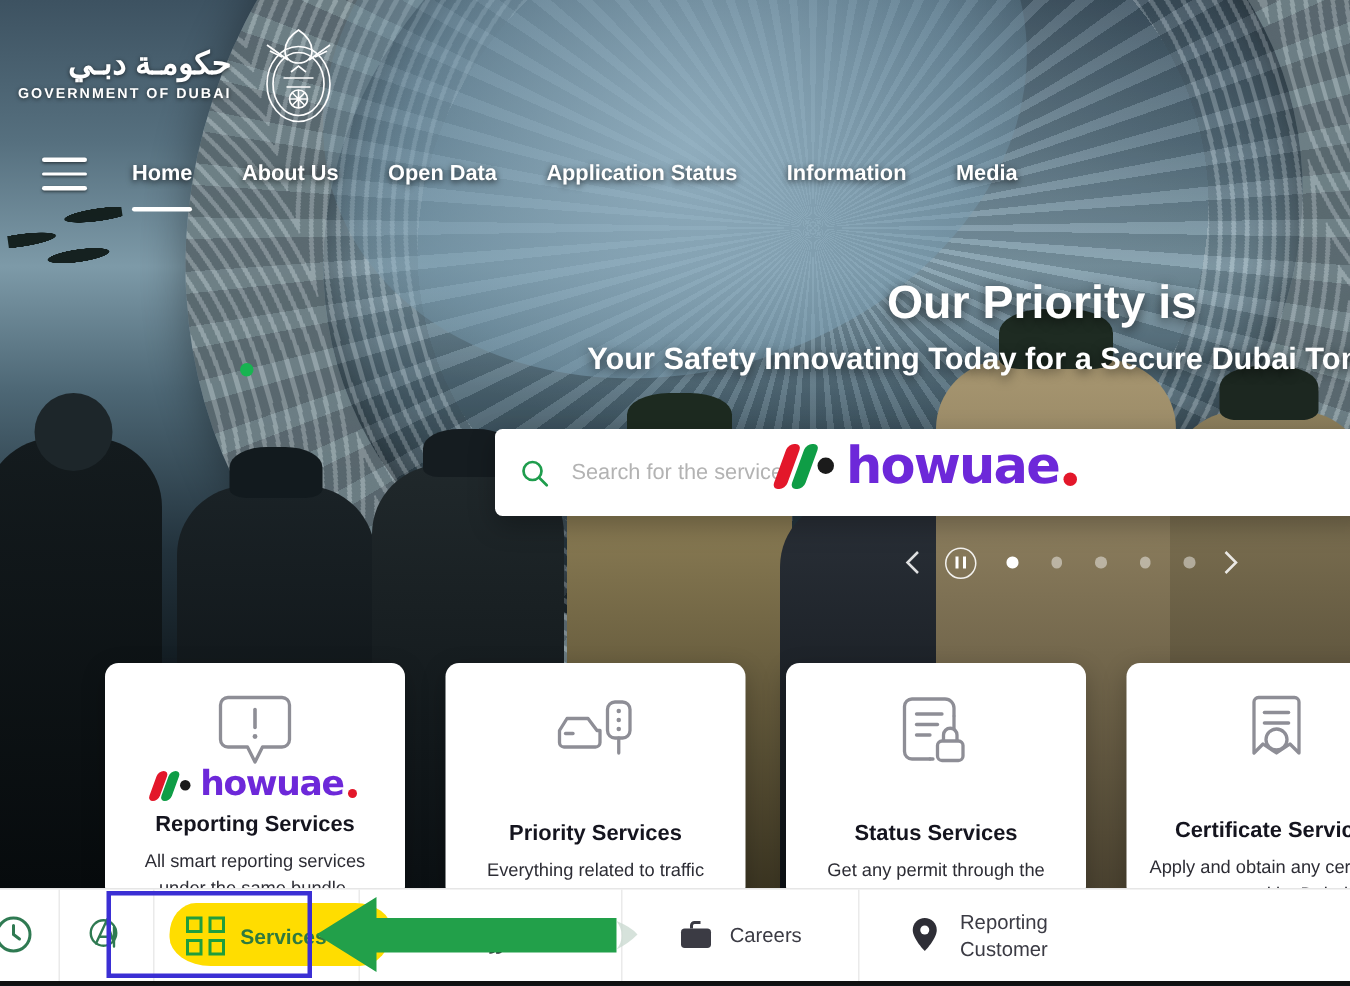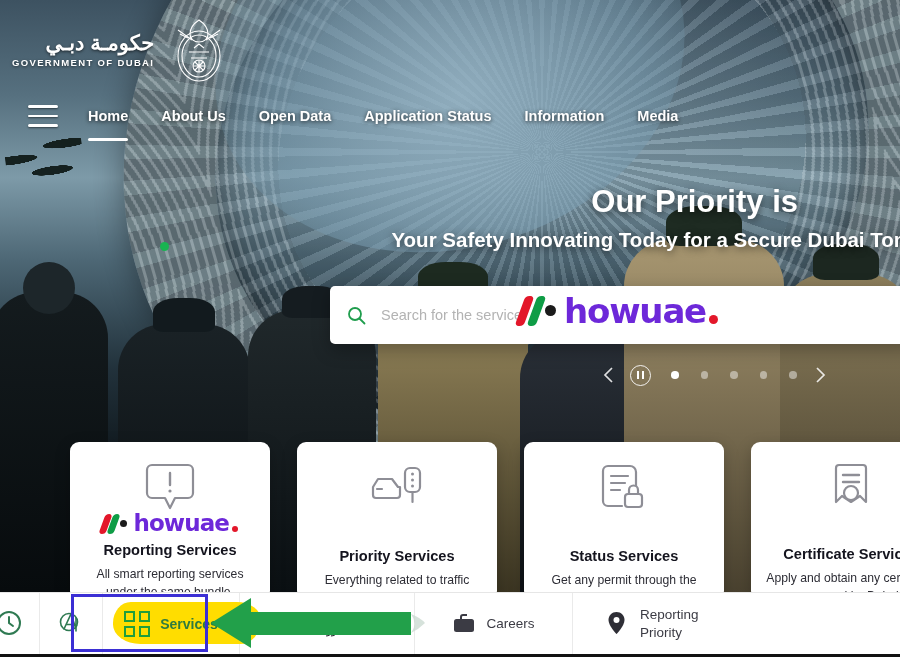--- a/index.html
+++ b/index.html
@@ -462,21 +462,21 @@
 
     <div class="bb-cell" style="flex:1;border-right:0;justify-content:flex-start;padding-left:34px;gap:14px;">
       <span>
         <svg width="19" height="24" viewBox="0 0 19 24">
           <path d="M9.5 1 C5 1 1.5 4.5 1.5 9 C1.5 15 9.5 23 9.5 23 C9.5 23 17.5 15 17.5 9 C17.5 4.5 14 1 9.5 1Z" fill="#2e2e36"></path>
           <circle cx="9.5" cy="9" r="3" fill="#fff"></circle>
         </svg>
       </span>
       <span class="bb-label">
         <div>Reporting</div>
-        <div>Priority</div>
+        <div>Customer</div>
       </span>
     </div>
   </div>
 
   <div class="hl-box"></div>
 
   <div class="arrow">
     <svg width="240" height="62" viewBox="0 0 240 62">
       <path d="M6 31 L46 6 L46 20 L206 20 L206 43 L46 43 L46 56 Z" fill="#22a04a"></path>
       <path d="M206 22 q10 4 14 9 q-6 6 -14 10 q7 -9 0 -19Z" fill="#c8d8cf" opacity=".75"></path>

